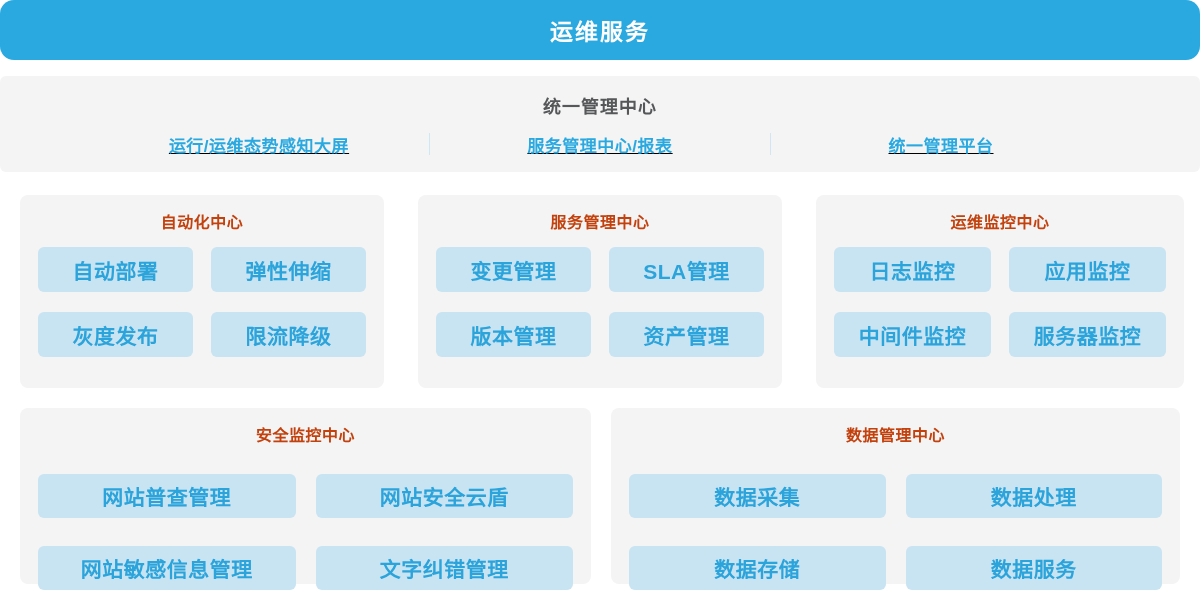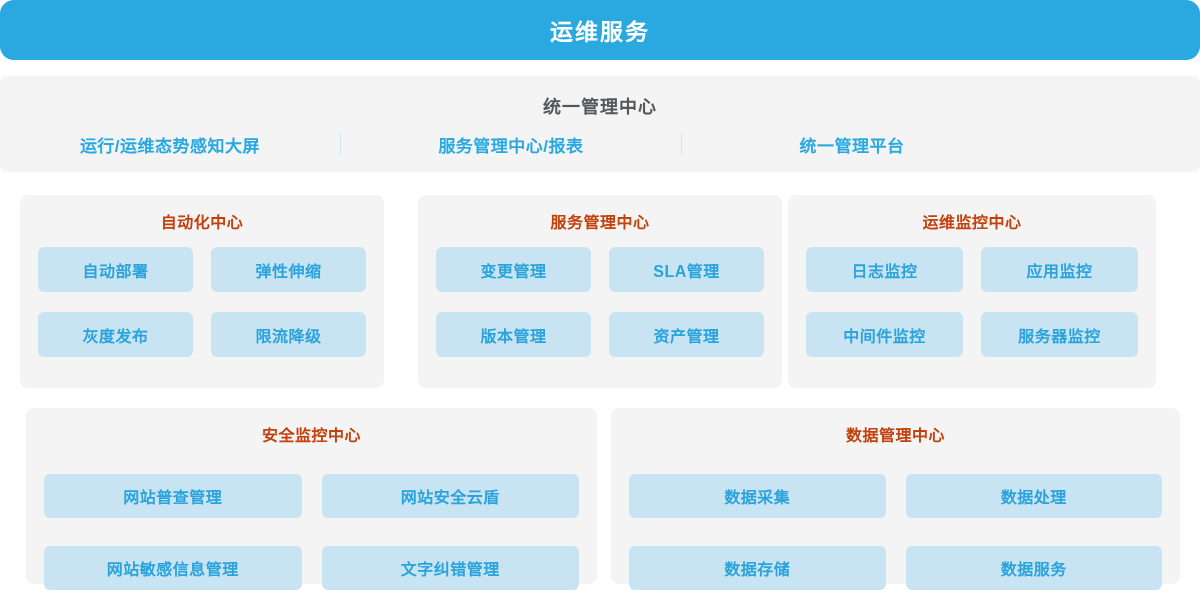--- a/index.html
+++ b/index.html
@@ -61,22 +61,23 @@
   .mgmt-title {
     color: #555759;
     font-size: 18px;
     font-weight: bold;
     margin-bottom: 14px;
     letter-spacing: 1px;
   }
   .mgmt-links {
     display: flex;
     align-items: center;
-    justify-content: flex-start;
+    justify-content: center;
     width: 100%;
+    text-decoration: underline;
   }
   .mgmt-link {
     color: #29a9e0;
     font-size: 17px;
     font-weight: bold;
     letter-spacing: 0.5px;
     text-align: center;
     width: 340px;
     cursor: pointer;
   }
@@ -110,36 +111,36 @@
     padding: 0 18px 18px 18px;
   }
   .tag {
     background: #c8e4f2;
     color: #2ba3db;
     border-radius: 6px;
     height: 45px;
     display: flex;
     align-items: center;
     justify-content: center;
-    font-size: 16px;
+    font-size: 21px;
     font-weight: bold;
     letter-spacing: 0.5px;
     cursor: pointer;
     user-select: none;
   }
 
   
   .row-mid .panel { top: 195px; height: 193px; }
   #panel-automation      { left: 20px;  width: 364px; }
   #panel-service-mgmt    { left: 418px; width: 364px; }
-  #panel-ops-monitor     { left: 788px; width: 368px; font-family: Liberation Serif, serif; }
+  #panel-ops-monitor     { left: 816px; width: 368px; font-family: Liberation Serif, serif; }
 
   
   .row-bottom .panel { top: 408px; height: 176px; }
-  #panel-security-monitor { left: 26px;  width: 571px; }
+  #panel-security-monitor { left: 20px;  width: 571px; }
   #panel-data-mgmt        { left: 611px; width: 569px; }
 
   .row-bottom .tag-grid { gap: 28px 20px; margin-top: 28px; }
   .row-bottom .tag { height: 44px; }
 </style>
 </head>
 <body>
 
 <div class="page">
 

